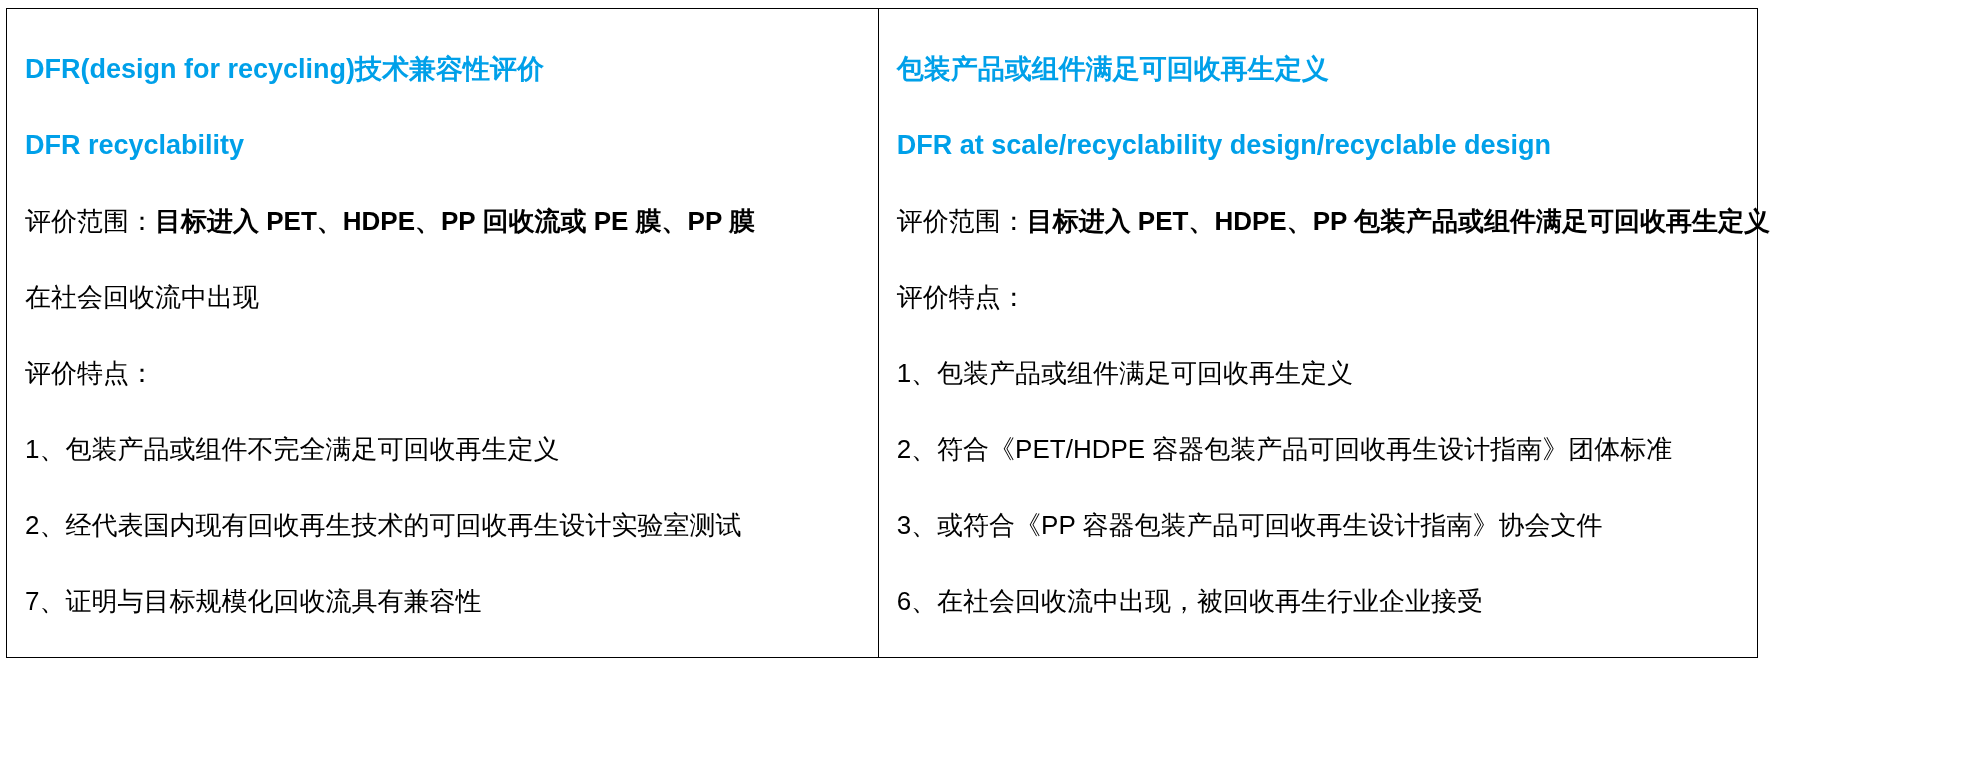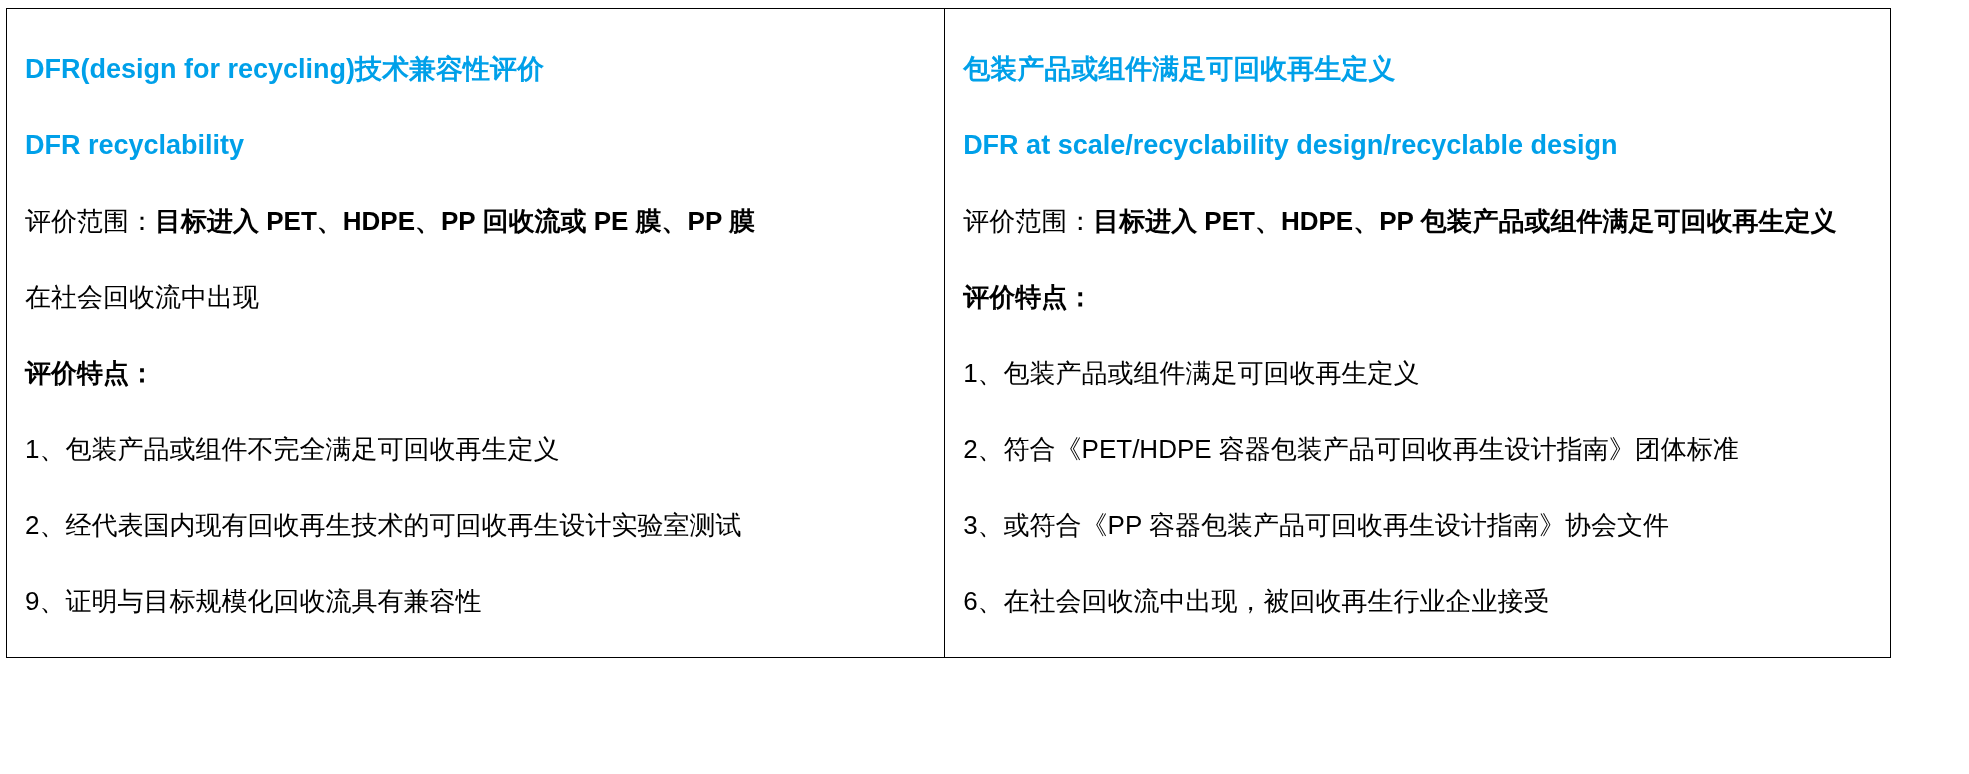--- a/index.html
+++ b/index.html
@@ -8,21 +8,21 @@
     background: #ffffff;
   }
   body {
     width: 1969px;
     height: 774px;
     font-family: "Liberation Sans", "DejaVu Sans", sans-serif;
     color: #000000;
     overflow: hidden;
   }
   .doc-table {
-    width: 1885px;
+    width: 1752px;
     margin: 8px 0 0 6px;
     border-collapse: collapse;
     table-layout: fixed;
   }
   .doc-table td.cell {
     width: 50%;
     vertical-align: top;
     border: 1px solid #000000;
     padding: 22px 18px 18px 18px;
   }
@@ -34,21 +34,21 @@
   }
   .heading {
     color: #00a0e9;
     font-weight: bold;
     font-size: 27px;
   }
   .label {
     font-weight: normal;
   }
   .section-label {
-    font-weight: bold;
+    font-weight: normal;
     font-size: 26px;
   }
   .body-text {
     font-weight: bold;
   }
   .two-line {
     line-height: 76px;
   }
 </style>
 </head>
@@ -60,21 +60,21 @@
     <td class="cell left">
       <div class="line heading">DFR(design for recycling)技术兼容性评价</div>
       <div class="line heading">DFR recyclability</div>
       <div class="line two-line">
         <span class="label">评价范围：</span><span class="body-text">目标进入 PET、HDPE、PP 回收流或 PE 膜、PP 膜</span>
       </div>
       <div class="line">在社会回收流中出现</div>
       <div class="line section-label">评价特点：</div>
       <div class="line">1、包装产品或组件不完全满足可回收再生定义</div>
       <div class="line">2、经代表国内现有回收再生技术的可回收再生设计实验室测试</div>
-      <div class="line">9、证明与目标规模化回收流具有兼容性</div>
+      <div class="line">7、证明与目标规模化回收流具有兼容性</div>
     </td>
     <td class="cell right">
       <div class="line heading">包装产品或组件满足可回收再生定义</div>
       <div class="line heading">DFR at scale/recyclability design/recyclable design</div>
       <div class="line">
         <span class="label">评价范围：</span><span class="body-text">目标进入 PET、HDPE、PP 包装产品或组件满足可回收再生定义</span>
       </div>
       <div class="line section-label">评价特点：</div>
       <div class="line">1、包装产品或组件满足可回收再生定义</div>
       <div class="line">2、符合《PET/HDPE 容器包装产品可回收再生设计指南》团体标准</div>

